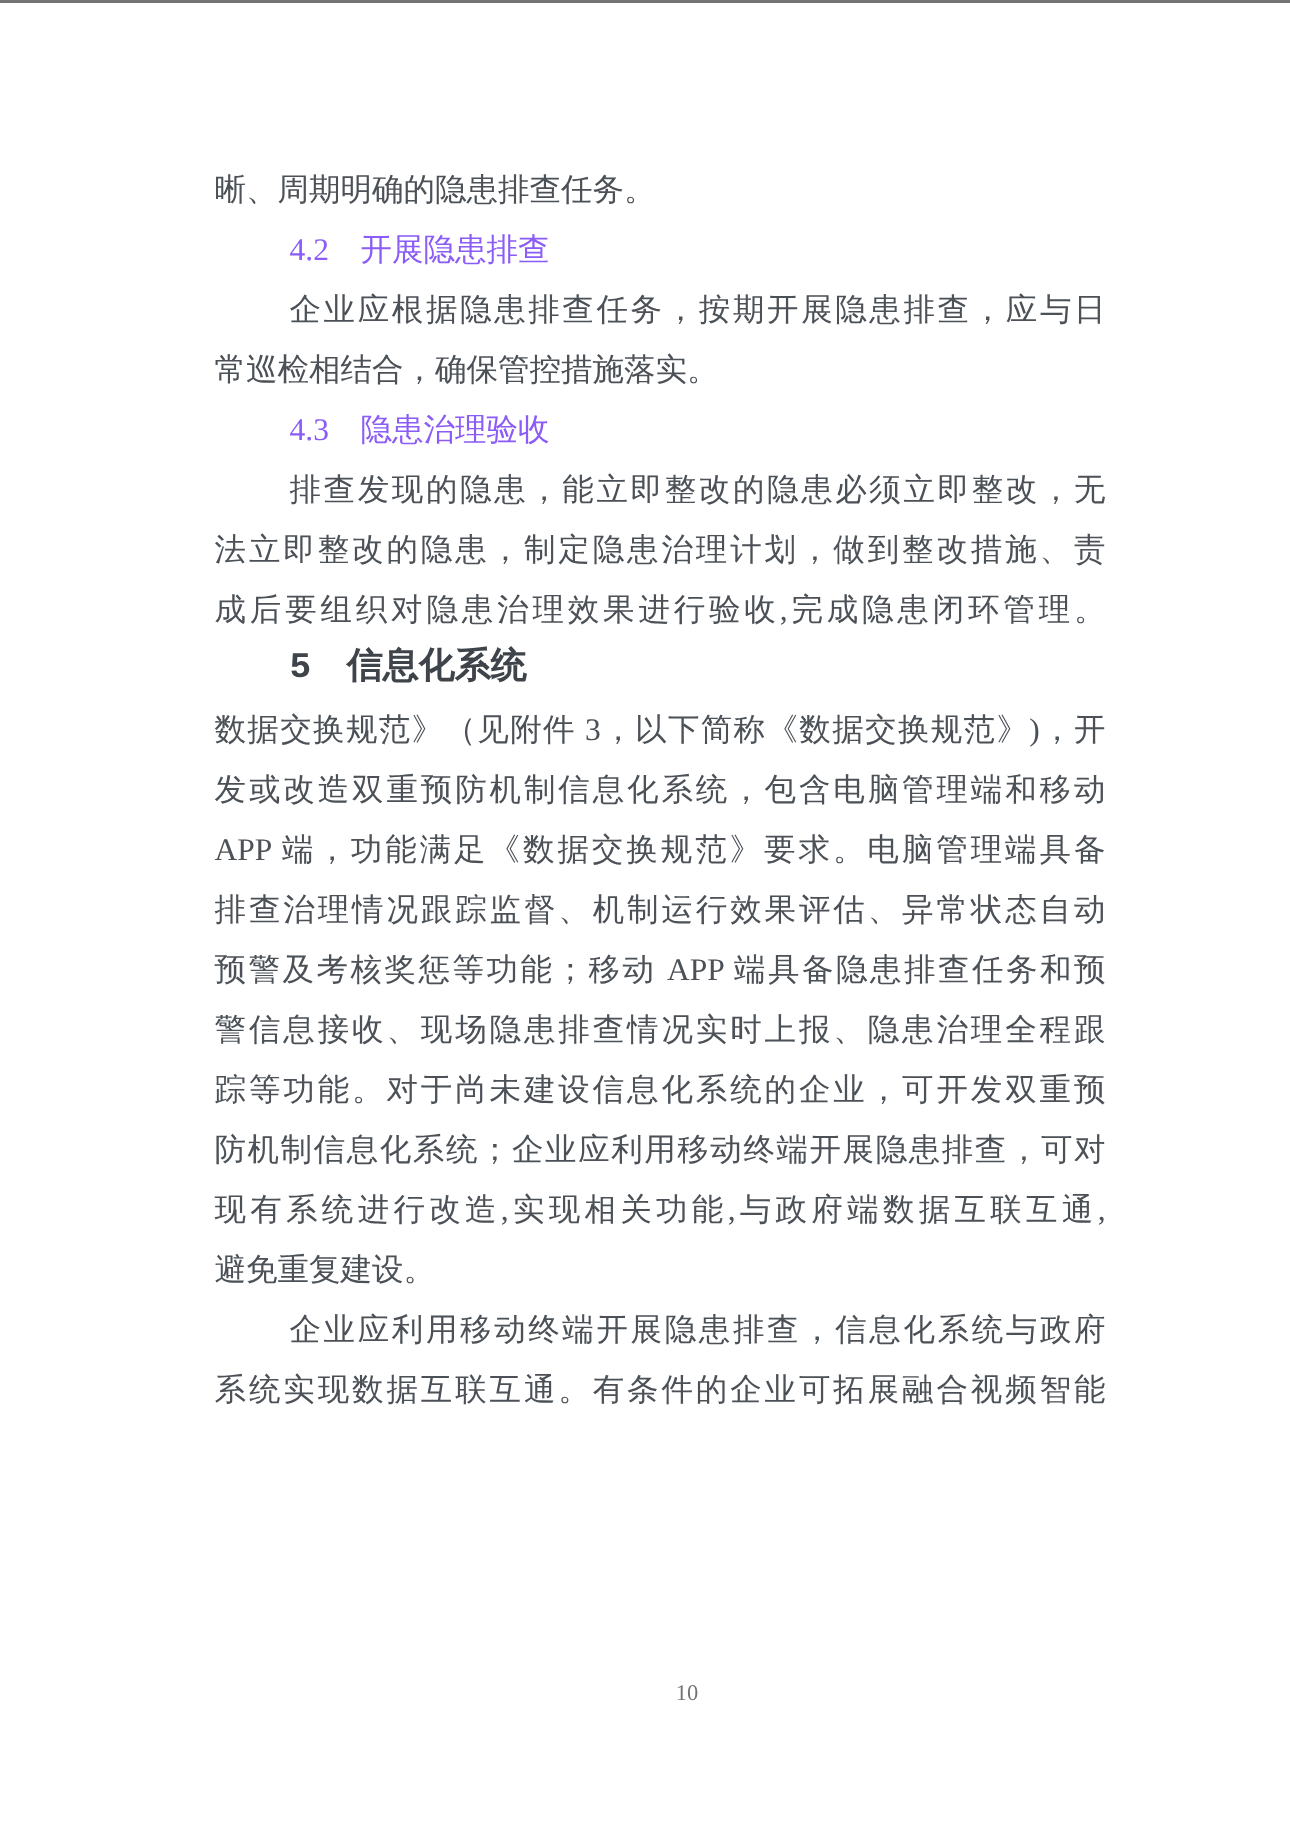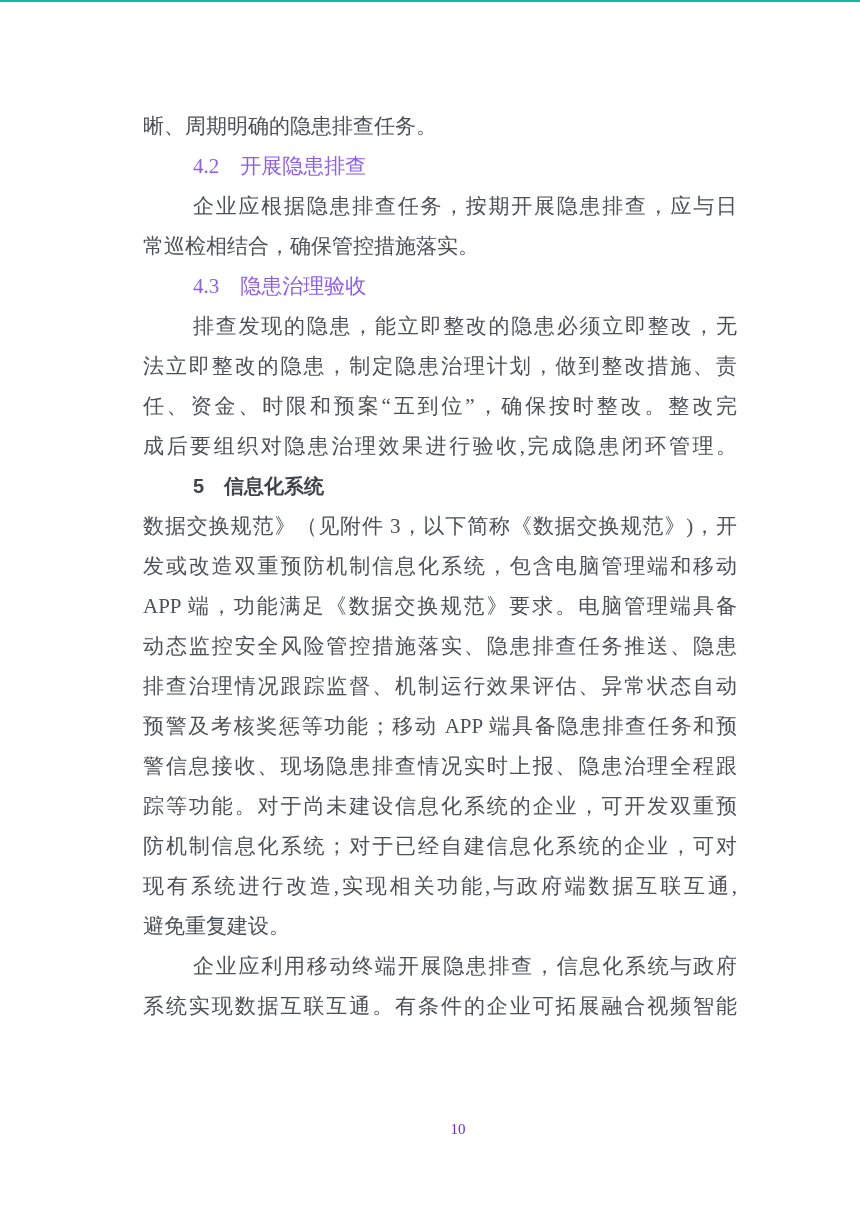--- a/index.html
+++ b/index.html
@@ -8,21 +8,21 @@
     background: #ffffff;
   }
   .page {
     position: relative;
     width: 860px;
     height: 1216px;
     background: #ffffff;
     overflow: hidden;
     font-family: "Liberation Serif", "DejaVu Serif", serif;
     box-sizing: border-box;
-    border-top: 2px solid #14b8a6;
+    border-top: 2px solid #737373;
   }
   .text-block {
     position: absolute;
     left: 143px;
     top: 104px;
     width: 594px;
   }
   .line {
     height: 40px;
     line-height: 40px;
@@ -35,64 +35,62 @@
   .line.fill {
     text-align-last: justify;
   }
   .line.indent {
     padding-left: 50px;
   }
   .line.subheading {
     color: #8b5cf6;
   }
   .line.heading {
-    font-family: Liberation Sans, sans-serif;
+    font-family: Liberation Mono, monospace;
     font-weight: 700;
-    font-size: 20px;
+    font-size: 24px;
     color: #3e444a;
   }
   .footer {
     position: absolute;
     left: 0;
     top: 1118px;
     width: 860px;
     text-align: center;
   }
   .footer .page-number {
     display: inline-block;
     padding-left: 56px; 
     font-size: 15px;
-    color: #6d28d9;
+    color: #737373;
     font-family: "Liberation Serif", "DejaVu Serif", serif;
   }
 </style>
 </head>
 <body>
 
 <div class="page">
   <div class="text-block">
       <div class="line body">晰、周期明确的隐患排查任务。</div>
       <div class="line subheading indent">4.2　开展隐患排查</div>
       <div class="line body fill indent">企业应根据隐患排查任务，按期开展隐患排查，应与日</div>
       <div class="line body">常巡检相结合，确保管控措施落实。</div>
       <div class="line subheading indent">4.3　隐患治理验收</div>
       <div class="line body fill indent">排查发现的隐患，能立即整改的隐患必须立即整改，无</div>
       <div class="line body fill">法立即整改的隐患，制定隐患治理计划，做到整改措施、责</div>
-      <div class="line body fill">任、资金、时限和预案“五到位”，确保按时整改。整改完</div>
       <div class="line body fill">成后要组织对隐患治理效果进行验收,完成隐患闭环管理。</div>
       <div class="line heading indent">5　信息化系统</div>
       <div class="line body fill">数据交换规范》（见附件 3，以下简称《数据交换规范》)，开</div>
       <div class="line body fill">发或改造双重预防机制信息化系统，包含电脑管理端和移动</div>
       <div class="line body fill">APP 端，功能满足《数据交换规范》要求。电脑管理端具备</div>
-      <div class="line body fill">动态监控安全风险管控措施落实、隐患排查任务推送、隐患</div>
       <div class="line body fill">排查治理情况跟踪监督、机制运行效果评估、异常状态自动</div>
       <div class="line body fill">预警及考核奖惩等功能；移动 APP 端具备隐患排查任务和预</div>
       <div class="line body fill">警信息接收、现场隐患排查情况实时上报、隐患治理全程跟</div>
       <div class="line body fill">踪等功能。对于尚未建设信息化系统的企业，可开发双重预</div>
-      <div class="line body fill">防机制信息化系统；对于已经自建信息化系统的企业，可对</div>
+      <div class="line body fill">防机制信息化系统；企业应利用移动终端开展隐患排查，可对</div>
       <div class="line body fill">现有系统进行改造,实现相关功能,与政府端数据互联互通,</div>
       <div class="line body">避免重复建设。</div>
       <div class="line body fill indent">企业应利用移动终端开展隐患排查，信息化系统与政府</div>
       <div class="line body fill">系统实现数据互联互通。有条件的企业可拓展融合视频智能</div>
     </div>
   <div class="footer">
     <span class="page-number">10</span>
   </div>
 </div>
 

